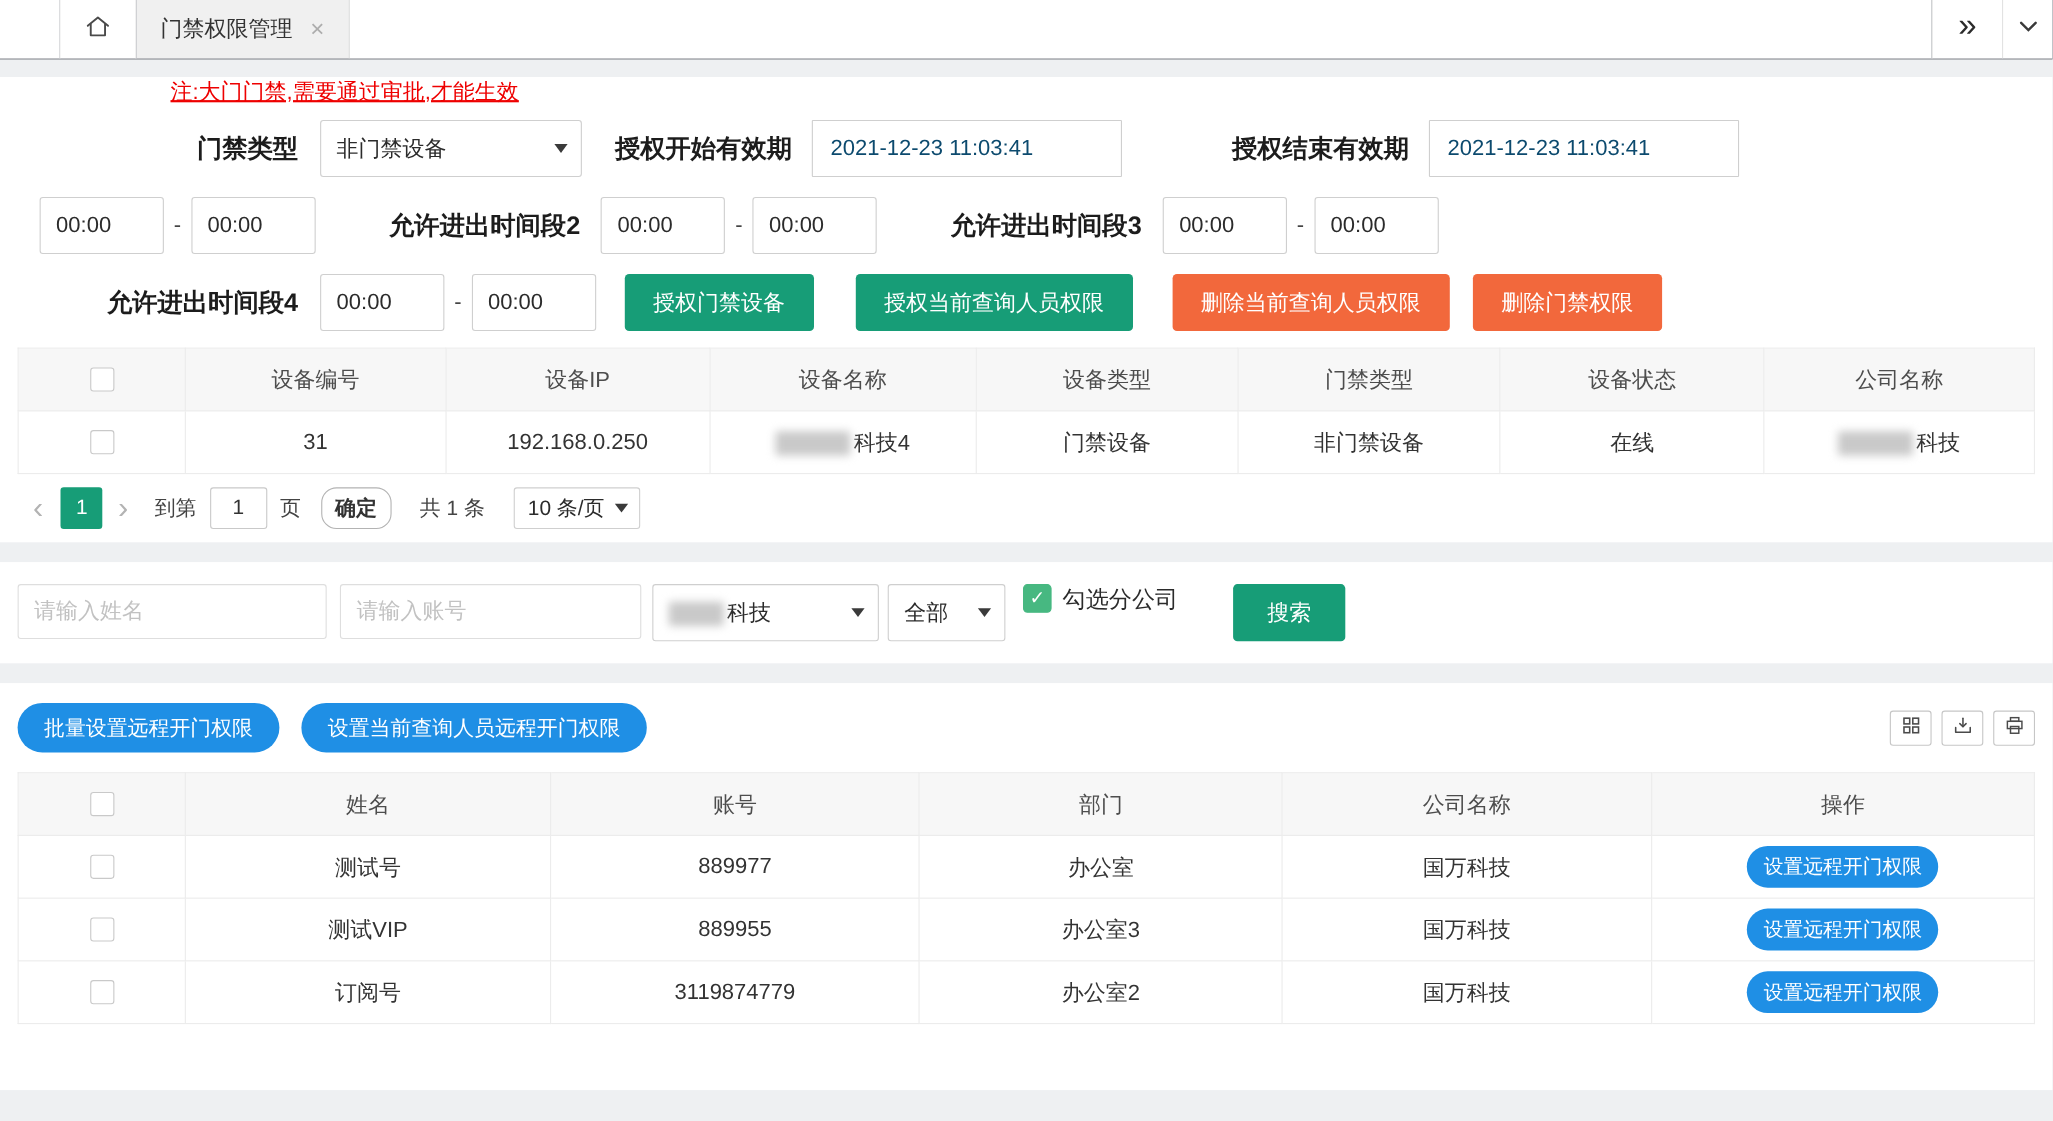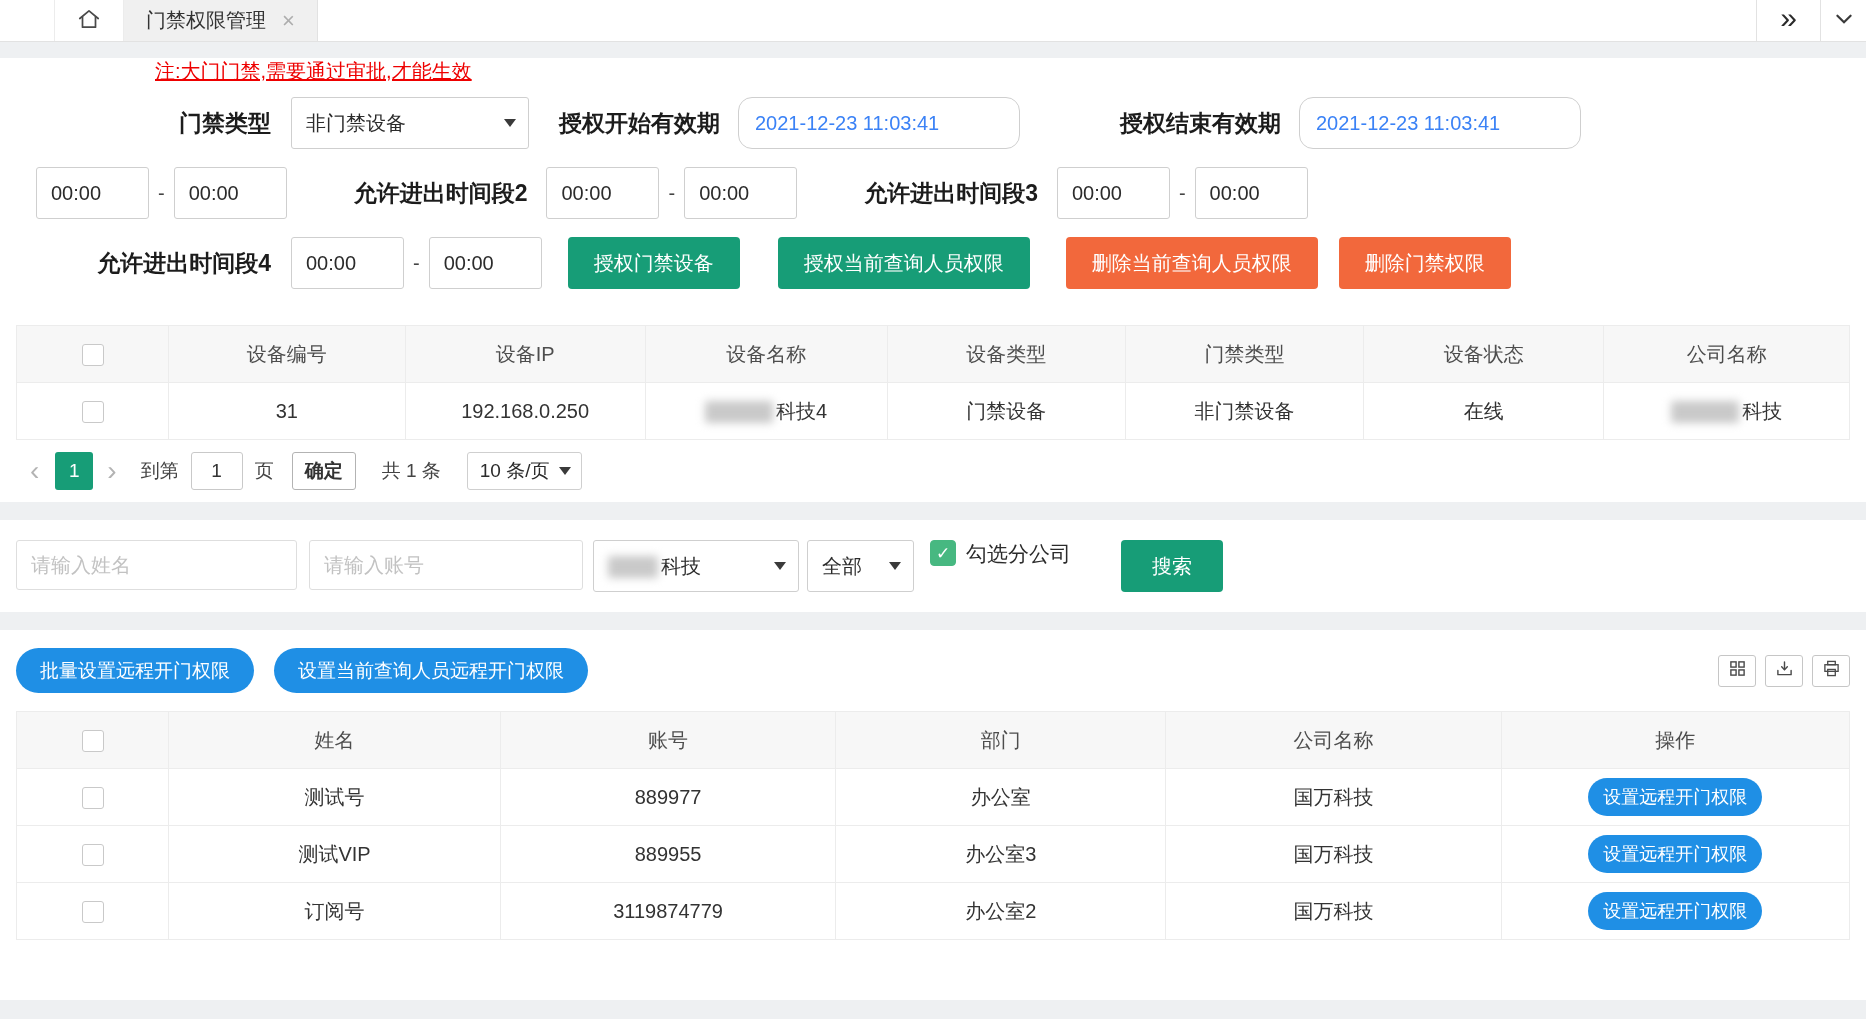--- a/index.html
+++ b/index.html
@@ -2,21 +2,21 @@
 <html><head>
 <meta charset="utf-8">
 <style>
   * { margin:0; padding:0; box-sizing:border-box; }
   html,body { width:1866px; height:1019px; overflow:hidden; }
   body {
     font-family:"Liberation Sans","DejaVu Sans",sans-serif;
     background:#eef0f2; color:#333;
   }
   
-  .topbar { height:42px; background:#0f172a; border-bottom:1px solid #e2e2e2; display:flex; align-items:stretch; }
+  .topbar { height:54px; background:#0f172a; border-bottom:1px solid #e2e2e2; display:flex; align-items:stretch; }
   .tb-pad { width:54px; background:#fff; }
   .home-btn { width:70px; border-left:1px solid #ececec; border-right:1px solid #ececec; display:flex; align-items:center; justify-content:center; background:#fff; cursor:pointer; }
   .tab { display:flex; align-items:center; padding:0 22px; background:#f0f0f0; border-right:1px solid #e2e2e2; font-size:20px; color:#333; cursor:pointer; }
   .tab .close { color:#adadad; font-size:22px; margin-left:16px; line-height:1; }
   .tb-spacer { flex:1; background:#fff; }
   .tb-btn { width:64px; border-left:1px solid #e2e2e2; display:flex; align-items:center; justify-content:center; background:#fff; cursor:pointer; color:#2b2b2b; }
   .tb-btn.double { font-size:30px; padding-bottom:6px; }
   .tb-btn.narrow { width:46px; }
   
   .sec-white { background:#fff; }
@@ -28,44 +28,44 @@
   .row1 { margin-top:12px; }
   .row2,.row3 { margin-top:18px; }
   .flabel { width:255px; text-align:right; font-weight:bold; font-size:23px; color:#1c1c1c; flex-shrink:0; white-space:nowrap; }
   .flabel-mid { font-weight:bold; font-size:23px; color:#1c1c1c; white-space:nowrap; }
   .ml20{margin-left:20px;} .ml30{margin-left:30px;} .ml18{margin-left:18px;}
   .ml100{margin-left:100px;} .ml67{margin-left:67px;} .ml19{margin-left:19px;}
   .ml9{margin-left:26px;} .ml38{margin-left:38px;} .ml21{margin-left:21px;} .ml36{margin-left:36px;}
   .select { height:52px; border:1px solid #cfcfcf; border-radius:3px; background:#fff; display:flex; align-items:center; justify-content:space-between; padding:0 12px 0 14px; font-size:20px; color:#2b2b2b; cursor:pointer; }
   .w-select { width:238px; }
   .caret { width:0; height:0; border-left:6px solid transparent; border-right:6px solid transparent; border-top:8px solid #3a3a3a; margin-left:10px; flex-shrink:0; }
-  .date-input { width:282px; height:52px; border:1px solid #cfcfcf; border-radius:14px; padding:12px 16px; font-size:20px; color:#3b82f6; font-family:inherit; }
+  .date-input { width:282px; height:52px; border:1px solid #cfcfcf; border-radius:1px; padding:12px 16px; font-size:20px; color:#0c4a6e; font-family:inherit; }
   .time-input { width:113px; height:52px; border:1px solid #cfcfcf; border-radius:3px; padding:0 14px; font-size:20px; color:#2b2b2b; font-family:inherit; }
   .dash { margin:0 9px; font-size:20px; color:#444; }
   .btn { height:52px; border:none; border-radius:4px; color:#fff; font-size:20px; padding:0 26px; cursor:pointer; font-family:inherit; white-space:nowrap; }
   .btn-green { background:#179d77; }
   .btn-orange { background:#f2683c; }
   
   table { border-collapse:collapse; width:100%; table-layout:fixed; }
   .gtable { margin:0 16px; width:calc(100% - 32px); }
   .gtable th,.gtable td { height:57px; text-align:center; border:1px solid #ececec; font-size:20px; font-weight:normal; vertical-align:middle; }
   .gtable th { background:#f7f7f7; color:#4d4d4d; }
   .gtable td { color:#333; background:#fff; }
-  .dtable-wrap { margin-top:36px; }
+  .dtable-wrap { margin-top:15px; }
   .checkbox { display:inline-block; width:22px; height:22px; border:1px solid #c9c9c9; border-radius:3px; background:#fff; vertical-align:middle; cursor:pointer; }
   .blur { display:inline-block; width:68px; height:22px; background:#c9c9c9; filter:blur(4px); border-radius:2px; vertical-align:middle; margin-right:3px; }
   .blur-sm { width:50px; }
   
   .pagination { display:flex; align-items:center; margin:12px 16px 0; font-size:19px; color:#444; }
   .pg-arrow { font-size:28px; color:#b3b3b3; margin-left:14px; cursor:pointer; line-height:1; }
   .pg-page { margin-left:16px; width:38px; height:38px; background:#179d77; color:#fff; border-radius:3px; display:flex; align-items:center; justify-content:center; font-size:19px; cursor:pointer; }
   .pg-goto { margin-left:24px; }
   .pg-input { margin-left:12px; width:52px; height:38px; border:1px solid #c9c9c9; border-radius:3px; text-align:center; font-size:19px; font-family:inherit; color:#333; }
   .pg-unit { margin-left:12px; }
-  .pg-confirm { margin-left:18px; height:38px; padding:0 12px; background:#fff; border:1px solid #b3b3b3; border-radius:3px; font-weight:bold; font-size:19px; color:#333; cursor:pointer; font-family:inherit; }
+  .pg-confirm { margin-left:18px; height:38px; padding:0 12px; background:#fff; border:1px solid #b3b3b3; border-radius:14px; font-weight:bold; font-size:19px; color:#333; cursor:pointer; font-family:inherit; }
   .pg-total { margin-left:26px; }
   .pg-select { margin-left:26px; height:38px; padding:0 10px 0 12px; font-size:19px; }
   
   .search-section { margin-top:18px; background:#fff; padding:20px 16px; display:flex; align-items:flex-start; }
   .s-input { height:50px; border:1px solid #dedede; border-radius:3px; padding:0 14px; font-size:20px; width:281px; color:#333; font-family:inherit; }
   .s-input::placeholder { color:#c2c2c2; }
   .s-input.acc { width:274px; margin-left:12px; }
   .company-select { width:206px; margin-left:10px; }
   .scope-select { width:107px; margin-left:8px; }
   .checkbox.checked { width:26px; height:26px; background:#47b881; border-color:#47b881; border-radius:4px; color:#fff; font-size:17px; font-weight:bold; display:inline-flex; align-items:center; justify-content:center; }

